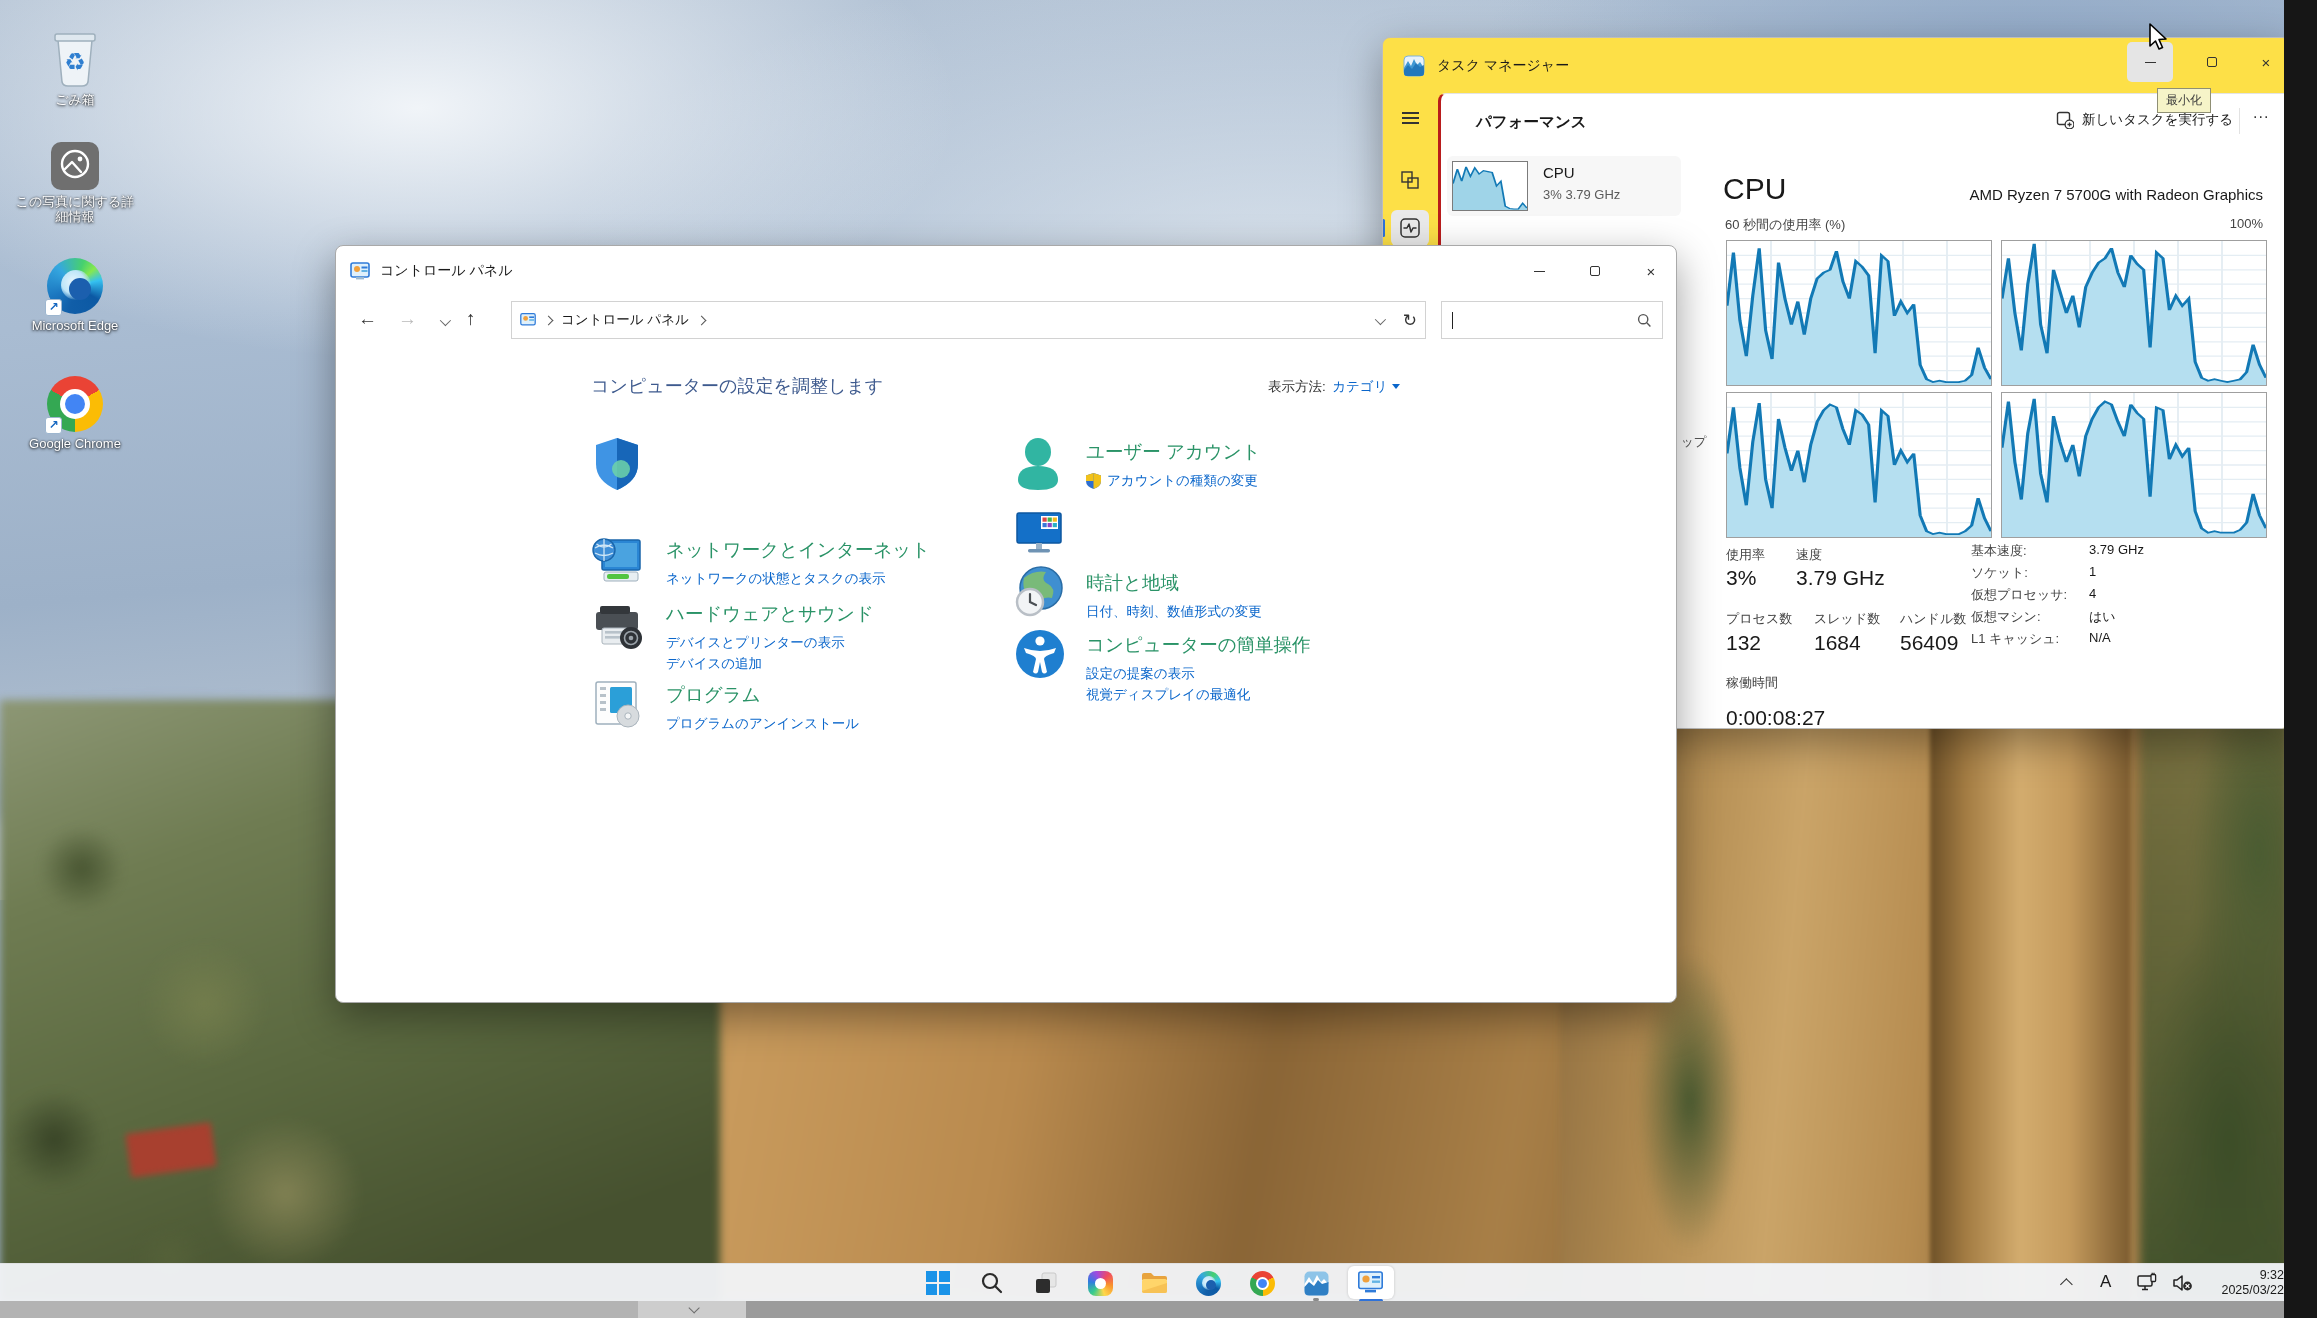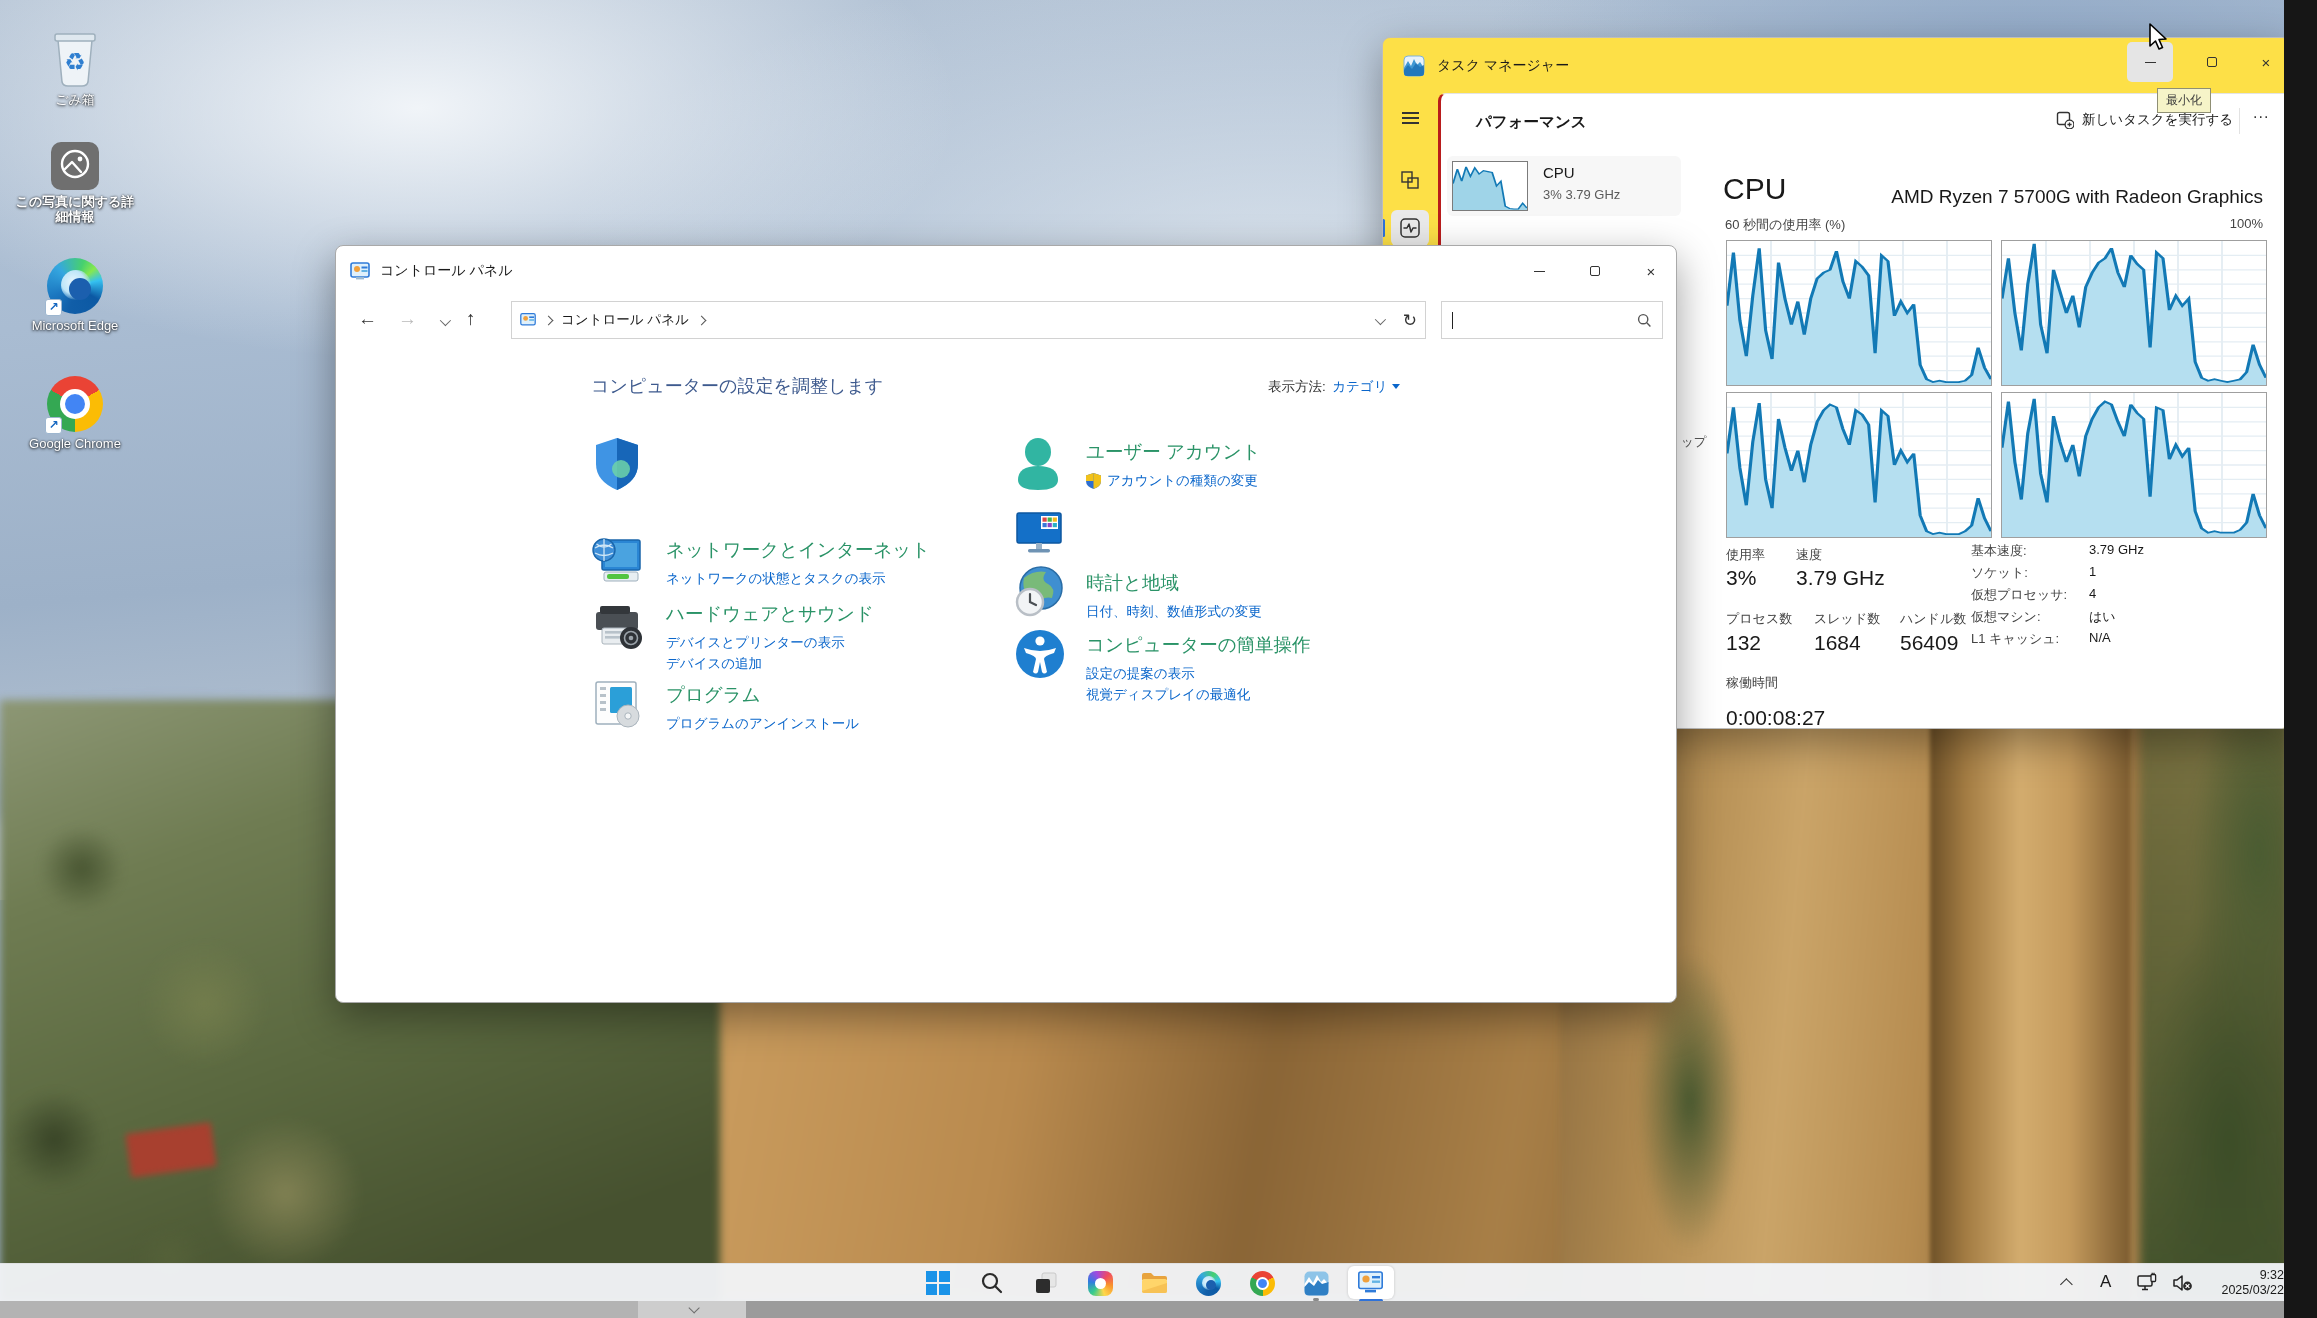--- a/index.html
+++ b/index.html
@@ -133,21 +133,21 @@
   </div>
 
   <div class="abs dicon" style="left:15px;top:142px;">
     <div class="glyph" style="position:relative;width:48px;height:48px;background:#6f6f6f;border-radius:10px;">
       <svg width="48" height="48" viewBox="0 0 48 48">
         <circle cx="24" cy="22" r="13" fill="none" stroke="#fff" stroke-width="2.4"></circle>
         <circle cx="29" cy="17" r="2.4" fill="#fff"></circle>
         <path d="M13 28 L21 20 L30 30" fill="none" stroke="#fff" stroke-width="2.4" stroke-linecap="round" stroke-linejoin="round"></path>
       </svg>
     </div>
-    <div class="lbl" style="width:128px;margin-left:-4px;font-weight:bold;">この写真に関する詳細情報</div>
+    <div class="lbl" style="width:128px;margin-left:-4px;">この写真に関する詳細情報</div>
   </div>
 
   <div class="abs dicon" style="left:15px;top:258px;">
     <div class="glyph" style="position:relative;width:56px;height:56px;">
       <div style="width:56px;height:56px;border-radius:50%;background:conic-gradient(from 120deg,#0c59a4,#115ea8 20%,#1b77c0 35%,#35a7e0 55%,#47d06e 72%,#86e84f 80%,#35c1f1 88%,#0c59a4 100%);"></div>
       <div style="position:absolute;left:14px;top:12px;width:30px;height:30px;border-radius:50%;background:radial-gradient(circle at 40% 40%,#e8f6fd 0%,#bfe6f8 45%,rgba(191,230,248,0) 72%);"></div>
       <div style="position:absolute;left:22px;top:20px;width:22px;height:22px;border-radius:50%;background:#1b5fae;"></div>
       <div class="shortcut-arrow">↗</div>
     </div>
     <div class="lbl">Microsoft Edge</div>
@@ -229,21 +229,21 @@
             <polygon class="area" fill="#9fd4e8" points="0,100 0.00,45 5.88,15 11.76,40 17.65,10 23.53,30 29.41,12 35.29,25 41.18,18 47.06,20 52.94,22 58.82,50 64.71,40 70.59,92 76.47,97 82.35,98 88.24,98 94.12,86 100.00,96 100,100"></polygon>
             <polyline class="line" fill="none" stroke="#1279b5" stroke-width="2.4" points="0.00,45 5.88,15 11.76,40 17.65,10 23.53,30 29.41,12 35.29,25 41.18,18 47.06,20 52.94,22 58.82,50 64.71,40 70.59,92 76.47,97 82.35,98 88.24,98 94.12,86 100.00,96"></polyline>
           </svg>
         </div>
         <div class="abs" style="left:96px;top:8px;font-size:15px;color:#191919;">CPU</div>
         <div class="abs" style="left:96px;top:31px;font-size:13px;color:#5a5a5a;">3% 3.79 GHz</div>
       </div>
       <div class="abs" style="left:240px;top:340px;font-size:12.5px;color:#555;">ップ</div>
 
       <div class="abs" style="left:282px;top:78px;font-size:30px;color:#191919;">CPU</div>
-      <div class="abs" style="left:282px;top:92px;width:540px;text-align:right;font-size:19px;color:#191919;">AMD Ryzen 7 5700G with Radeon Graphics</div>
+      <div class="abs" style="left:282px;top:92px;width:540px;text-align:right;font-size:15px;color:#191919;">AMD Ryzen 7 5700G with Radeon Graphics</div>
       <div class="abs stat-lbl" style="left:284px;top:122px;">60 秒間の使用率 (%)</div>
       <div class="abs stat-lbl" style="left:282px;top:122px;width:540px;text-align:right;">100%</div>
 
       <div class="chart-box" style="left:285px;top:146px;width:266px;height:146px;">
         <svg viewBox="0 0 100 100" preserveAspectRatio="none">
           <g class="grid">
               <line x1="16.666666666666668" y1="0" x2="16.666666666666668" y2="100" stroke="#e4edf3" stroke-width="0.7"></line>
               <line x1="33.333333333333336" y1="0" x2="33.333333333333336" y2="100" stroke="#e4edf3" stroke-width="0.7"></line>
               <line x1="50" y1="0" x2="50" y2="100" stroke="#e4edf3" stroke-width="0.7"></line>
               <line x1="66.66666666666667" y1="0" x2="66.66666666666667" y2="100" stroke="#e4edf3" stroke-width="0.7"></line>

